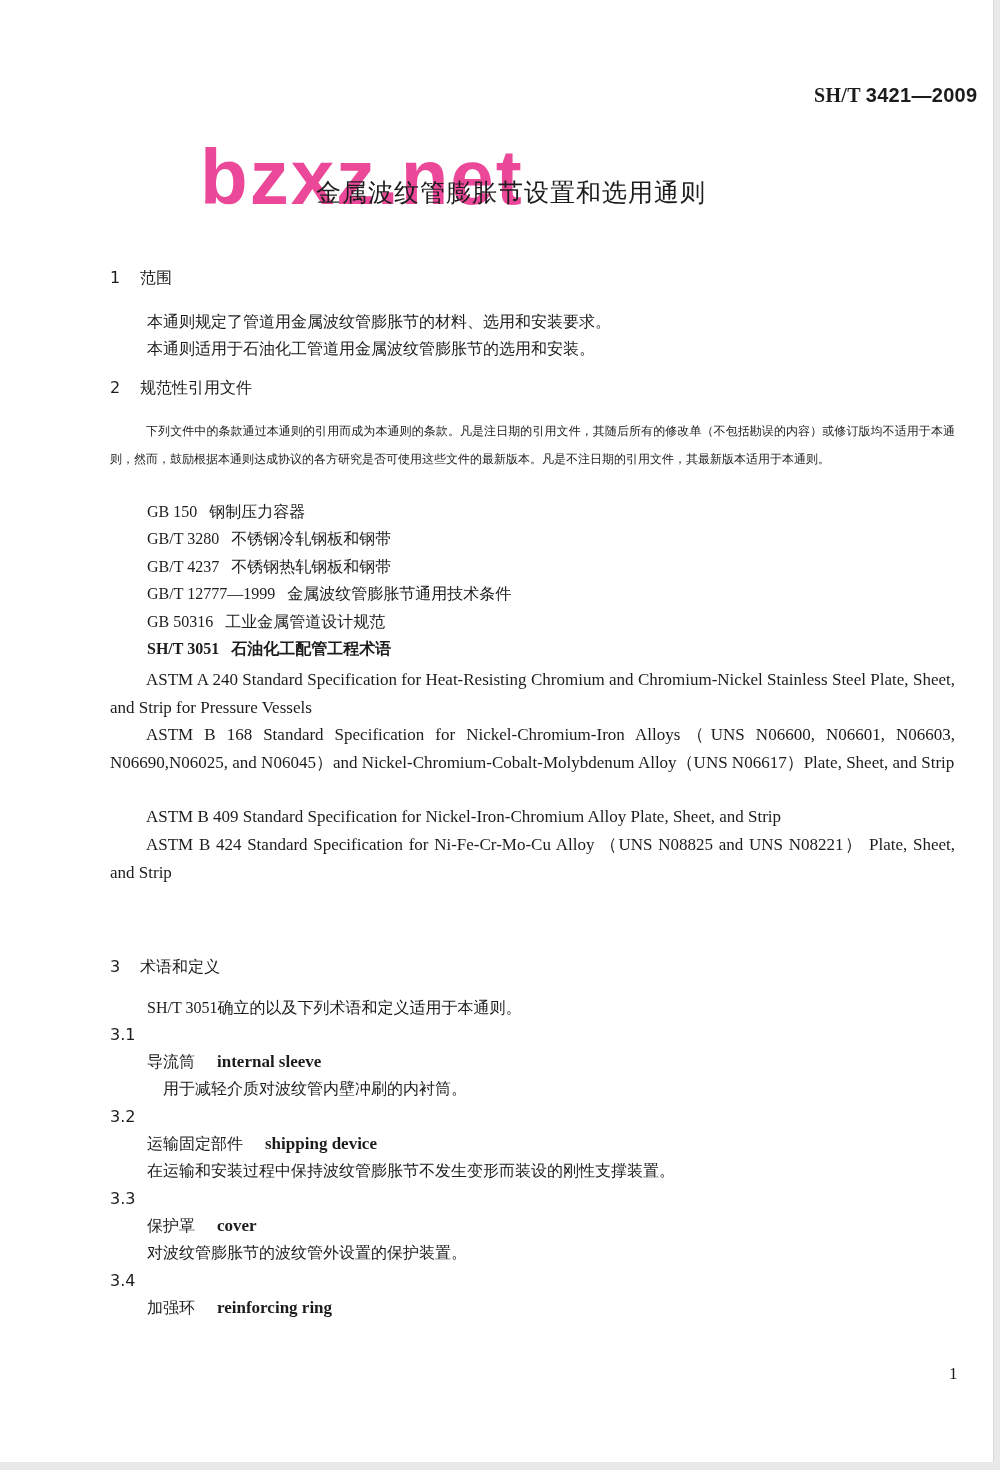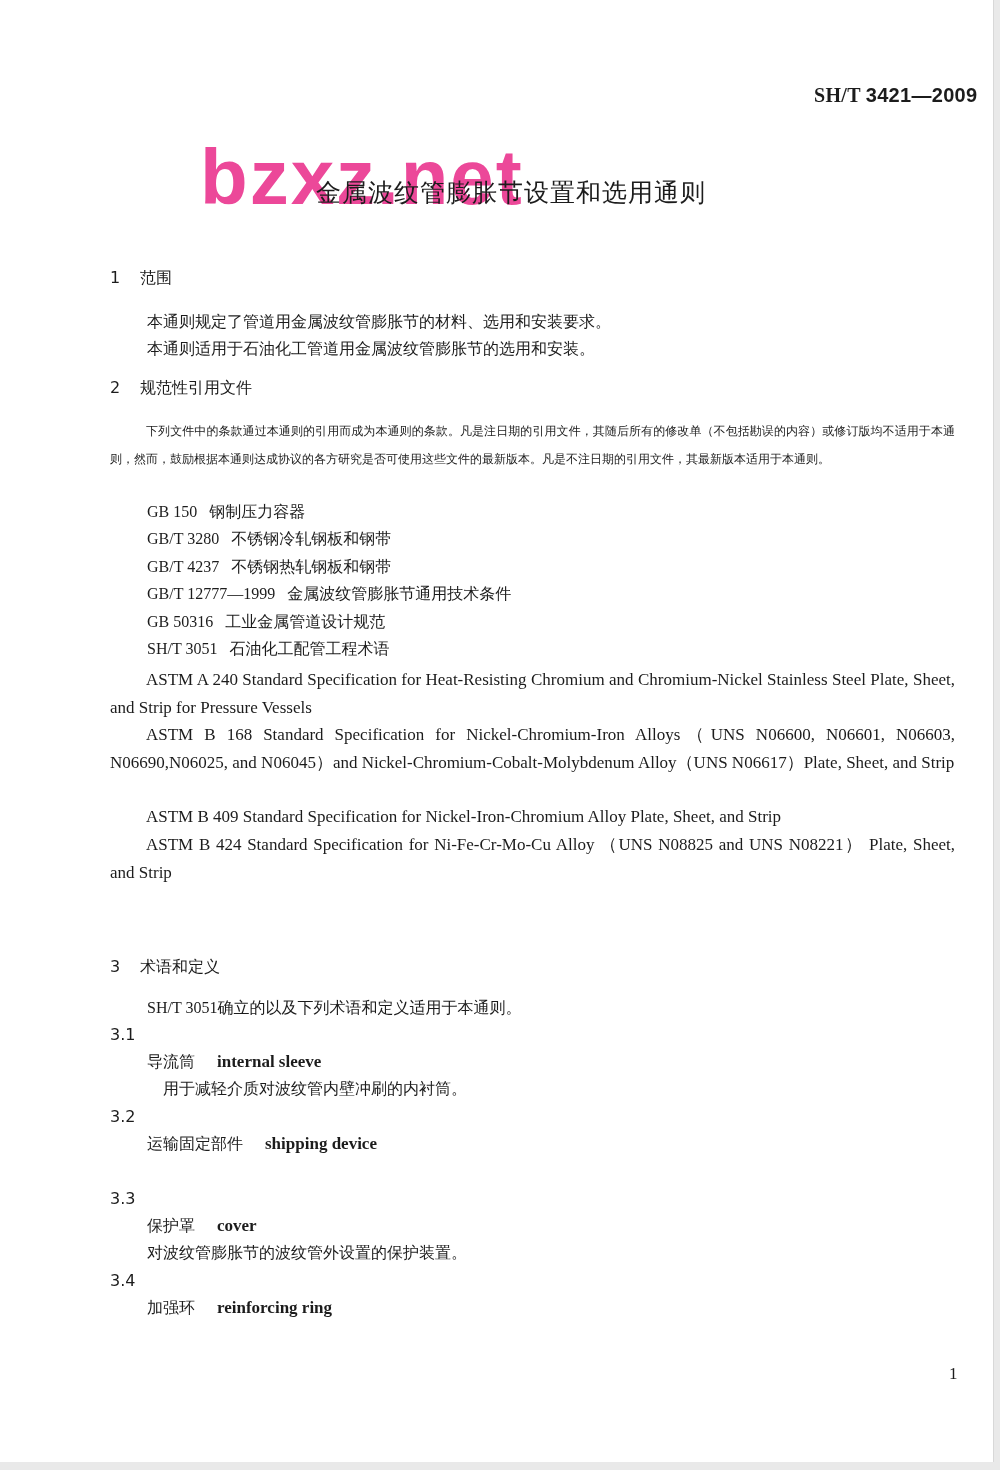--- a/index.html
+++ b/index.html
@@ -65,38 +65,39 @@
   <div class="abs sec-head" style="left:110px; top:378px;">
     <span class="no">2</span><span>规范性引用文件</span>
   </div>
   <div class="abs para cn" style="top:418px;">下列文件中的条款通过本通则的引用而成为本通则的条款。凡是注日期的引用文件，其随后所有的修改单（不包括勘误的内容）或修订版均不适用于本通则，然而，鼓励根据本通则达成协议的各方研究是否可使用这些文件的最新版本。凡是不注日期的引用文件，其最新版本适用于本通则。</div>
 
   <div class="abs ref" style="left:147px; top:502px;"><span>GB 150</span><span class="title-cn">钢制压力容器</span></div>
   <div class="abs ref" style="left:147px; top:529px;"><span>GB/T 3280</span><span class="title-cn">不锈钢冷轧钢板和钢带</span></div>
   <div class="abs ref" style="left:147px; top:557px;"><span>GB/T 4237</span><span class="title-cn">不锈钢热轧钢板和钢带</span></div>
   <div class="abs ref" style="left:147px; top:584px;"><span>GB/T 12777—1999</span><span class="title-cn">金属波纹管膨胀节通用技术条件</span></div>
   <div class="abs ref" style="left:147px; top:612px;"><span>GB 50316</span><span class="title-cn">工业金属管道设计规范</span></div>
-  <div class="abs ref" style="left:147px; top:639px;"><span>SH/T 3051</span><span class="title-cn">石油化工配管工程术语</span></div>
+  <div class="abs ref" style="left:147px; top:639px;font-weight:bold;"><span>SH/T 3051</span><span class="title-cn">石油化工配管工程术语</span></div>
 
   <div class="abs para en" style="top:666px;">ASTM A 240 Standard Specification for Heat-Resisting Chromium and Chromium-Nickel Stainless Steel Plate, Sheet, and Strip for Pressure Vessels</div>
   <div class="abs para en" style="top:721px;">ASTM B 168 Standard Specification for Nickel-Chromium-Iron Alloys（UNS N06600, N06601, N06603, N06690,N06025, and N06045）and Nickel-Chromium-Cobalt-Molybdenum Alloy（UNS N06617）Plate, Sheet, and Strip</div>
   <div class="abs para en" style="top:803px;">ASTM B 409 Standard Specification for Nickel-Iron-Chromium Alloy Plate, Sheet, and Strip</div>
   <div class="abs para en" style="top:831px;">ASTM B 424 Standard Specification for Ni-Fe-Cr-Mo-Cu Alloy （UNS N08825 and UNS N08221） Plate, Sheet, and Strip</div>
 
   <div class="abs sec-head" style="left:110px; top:957px;">
     <span class="no">3</span><span>术语和定义</span>
   </div>
   <div class="abs ref" style="left:147px; top:998px;">SH/T 3051确立的以及下列术语和定义适用于本通则。</div>
 
   <div class="abs subno" style="top:1025px;">3.1</div>
   <div class="abs term" style="top:1052px;"><span class="zh">导流筒</span><span class="en">internal sleeve</span></div>
   <div class="abs cn" style="left:163px; top:1079px;">用于减轻介质对波纹管内壁冲刷的内衬筒。</div>
 
   <div class="abs subno" style="top:1107px;">3.2</div>
   <div class="abs term" style="top:1134px;"><span class="zh">运输固定部件</span><span class="en">shipping device</span></div>
+  <div class="abs cn" style="left:147px; top:1161px;">在运输和安装过程中保持波纹管膨胀节不发生变形而装设的刚性支撑装置。</div>
 
   <div class="abs subno" style="top:1189px;">3.3</div>
   <div class="abs term" style="top:1216px;"><span class="zh">保护罩</span><span class="en">cover</span></div>
   <div class="abs cn" style="left:147px; top:1243px;">对波纹管膨胀节的波纹管外设置的保护装置。</div>
 
   <div class="abs subno" style="top:1271px;">3.4</div>
   <div class="abs term" style="top:1298px;"><span class="zh">加强环</span><span class="en">reinforcing ring</span></div>
 
   <div class="abs page-no">1</div>
 </div>

